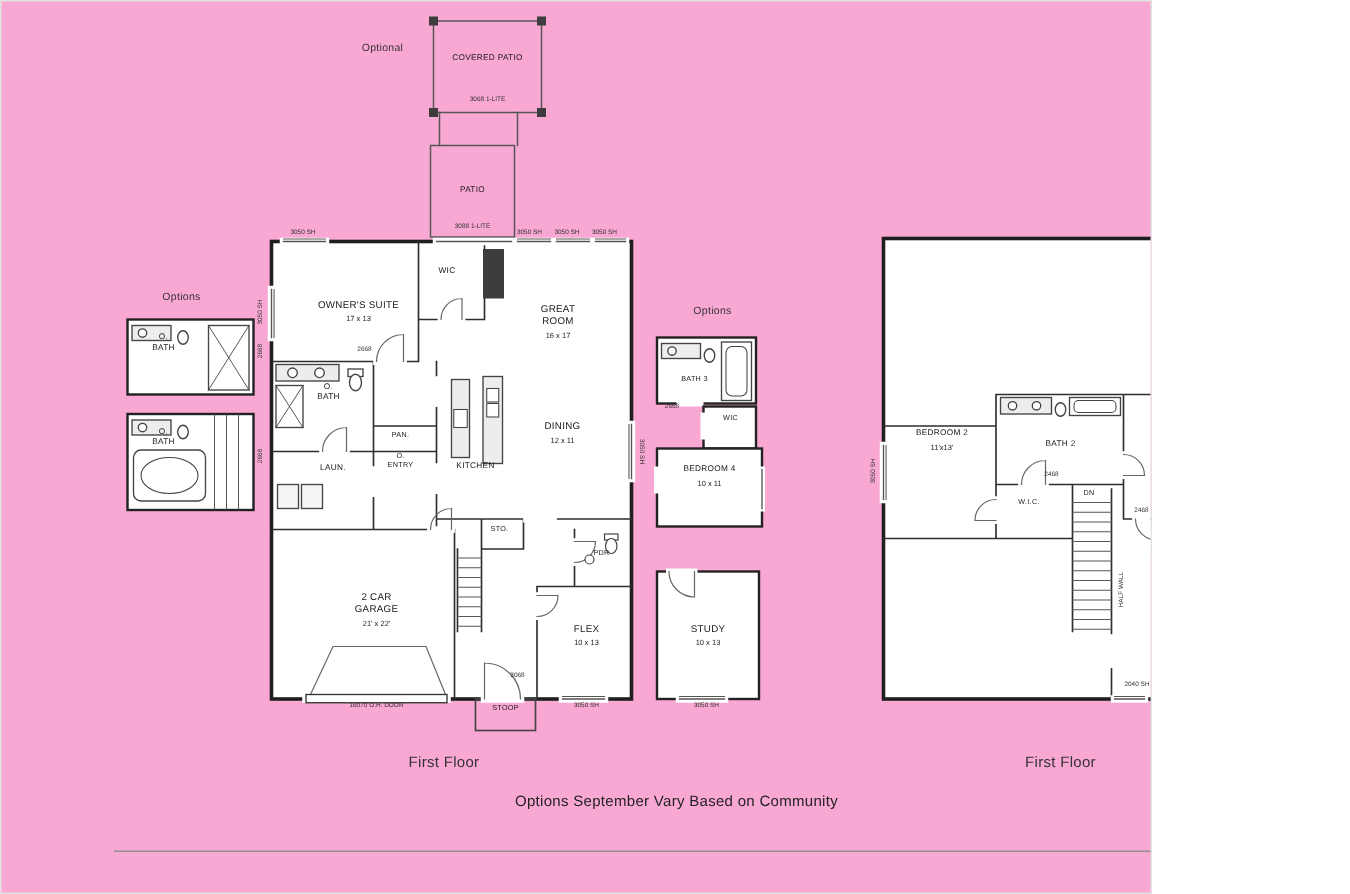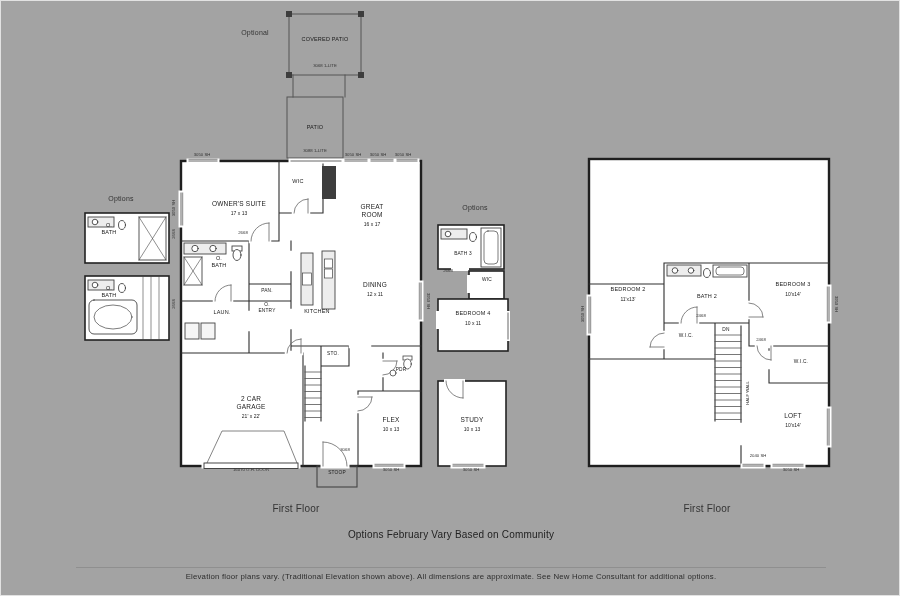--- a/index.html
+++ b/index.html
@@ -1,16 +1,16 @@
 <!DOCTYPE html>
 <html><head>
 <meta charset="utf-8">
 <style>
   html,body{margin:0;padding:0;background:#fff;}
-  .sheet{position:relative;width:900px;height:596px;background:#a3a3a3;border:1px solid #e2e2e2;
+  .sheet{position:relative;width:768px;height:596px;background:#f9a8d4;border:1px solid #e2e2e2;
          box-sizing:border-box;font-family:"Liberation Sans",sans-serif;overflow:hidden;}
   svg.plan{position:absolute;left:0;top:0;}
   .lbl{position:absolute;color:#1a1a1a;text-align:center;line-height:1.2;letter-spacing:.2px;}
   .room{font-size:6.5px;}
   .room-sm{font-size:5.5px;}
   .room-xs{font-size:4.8px;}
   .dims{font-size:5px;color:#222;letter-spacing:0;}
   .tag{font-size:4.3px;color:#333;letter-spacing:0;}
   .opt{font-size:7px;color:#333;}
   .vtag{position:absolute;font-size:4.3px;color:#333;white-space:nowrap;
@@ -286,17 +286,16 @@
   <div class="lbl tag" style="left:739px;top:452px;width:36px">2040 SH</div>
   <div class="lbl tag" style="left:772px;top:466px;width:36px">3050 SH</div>
   <div class="vtag" style="left:746px;top:392px">HALF WALL</div>
   <div class="vtag" style="left:581px;top:313px">3050 SH</div>
   <div class="vtag cw" style="left:835px;top:303px">3050 SH</div>
   <div class="lbl tag" style="left:690px;top:312px;width:20px">2468</div>
   <div class="lbl tag" style="left:750px;top:336px;width:20px">2468</div>
 
   <div class="lbl cap" style="left:245px;top:502px;width:100px">First Floor</div>
   <div class="lbl cap" style="left:656px;top:502px;width:100px">First Floor</div>
-  <div class="lbl note" style="left:270px;top:528px;width:360px">Options February Vary Based on Community</div>
+  <div class="lbl note" style="left:270px;top:528px;width:360px">Options September Vary Based on Community</div>
   <div class="rule"></div>
-  <div class="lbl fine" style="left:100px;top:571px;width:700px">Elevation floor plans vary. (Traditional Elevation shown above). All dimensions are approximate. See New Home Consultant for additional options.</div>
 
 </div>
 
 </body></html>

